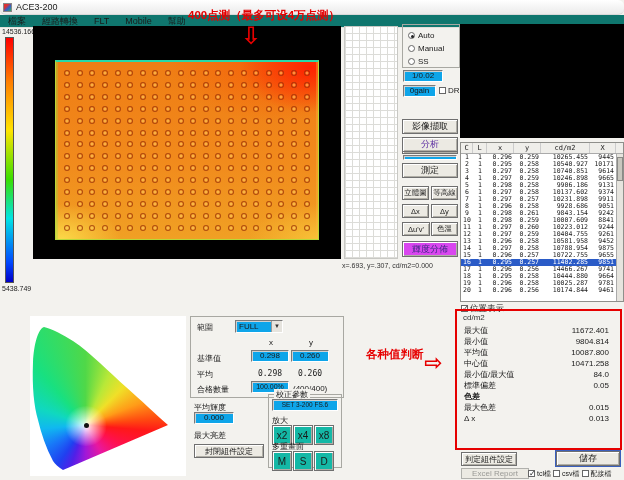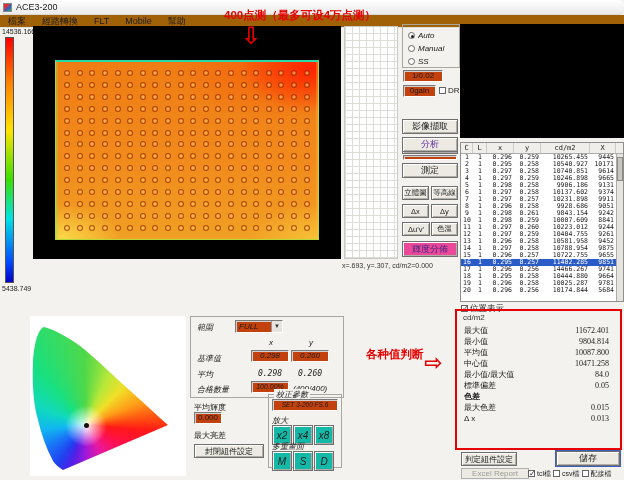--- a/index.html
+++ b/index.html
@@ -4,21 +4,21 @@
 <style>
   *{margin:0;padding:0;box-sizing:border-box;}
   html,body{background:#9a9a9a;}
   body{font-family:"Liberation Sans",sans-serif;}
   #app{position:relative;width:624px;height:480px;background:#f3f2ee;overflow:hidden;font-size:9px;color:#1a1a1a;}
   .abs{position:absolute;}
   
   .titlebar{position:absolute;left:0;top:0;width:624px;height:15px;background:linear-gradient(#ffffff,#ebebeb);border-bottom:1px solid #d9d9d9;display:flex;align-items:center;gap:4px;padding-left:3px;border-radius:6px;}
   .app-icon{width:9px;height:9px;background:linear-gradient(135deg,#e03030 30%,#3060c8 60%,#30b060);border:1px solid #888;}
   .title{font-size:9px;color:#222;}
-  #menubar{position:absolute;left:0;top:15px;width:624px;height:13px;background:#a16207;border-bottom:1px solid #e2e0da;display:flex;align-items:center;}
+  #menubar{position:absolute;left:0;top:15px;width:624px;height:13px;background:#0f766e;border-bottom:1px solid #e2e0da;display:flex;align-items:center;}
   .menu-item{padding:0 8px;height:13px;line-height:13px;font-size:9px;cursor:default;}
   
   .note{position:absolute;color:#e60000;font-weight:bold;z-index:10;white-space:nowrap;}
   .big-arrow{position:absolute;color:#e60000;z-index:10;font-family:"DejaVu Sans",sans-serif;font-weight:bold;}
   #judge-box{position:absolute;left:455px;top:309px;width:167px;height:141px;border:2px solid #e60000;z-index:9;pointer-events:none;}
   
   .cbar-label{position:absolute;font-size:7px;color:#222;}
   #colorbar{position:absolute;left:5px;top:37px;width:9px;height:246px;border:1px solid #555;
     background:linear-gradient(180deg,#ff0000 0%,#ff7f00 18%,#ffe400 38%,#3adf00 58%,#00e4e4 74%,#0048ff 92%,#0000c8 100%);}
   
@@ -34,36 +34,36 @@
       linear-gradient(180deg,#ef7d14,#f18a1c 55%,#f0a024 100%);}
   #dots{position:absolute;inset:5px;display:grid;align-items:center;justify-items:center;}
   .dot{width:6px;height:6px;border-radius:50%;border:1px solid rgba(140,30,0,.65);
     background:radial-gradient(circle,rgba(255,210,100,.85) 0%,rgba(240,130,30,.15) 75%);}
   #readout{position:absolute;left:342px;top:262px;font-size:7px;color:#333;white-space:nowrap;}
   
   #grid-strip{position:absolute;left:344px;top:26px;width:54px;height:233px;border:1px solid #c8c8c4;background:
     repeating-linear-gradient(0deg,#dcdcd8 0 1px,transparent 1px 7px),
     repeating-linear-gradient(90deg,#dcdcd8 0 1px,transparent 1px 7px),#fff;}
   
-  .groupbox{position:absolute;border:1px solid #a8a8a2;font-style:italic;}
+  .groupbox{position:absolute;border:1px solid #a8a8a2;}
   .group-label{position:absolute;top:-6px;left:5px;background:#f3f2ee;padding:0 2px;font-size:8px;}
   #mode-group{left:402px;top:24px;width:58px;height:44px;padding:4px 0 0 5px;}
   .mode-row{height:13px;line-height:13px;font-size:8px;}
   .radio{display:inline-block;width:7px;height:7px;border-radius:50%;border:1px solid #666;background:#fff;margin-right:3px;position:relative;top:1px;}
   .radio.on::after{content:"";position:absolute;left:1.5px;top:1.5px;width:3px;height:3px;border-radius:50%;background:#222;}
-  .sunken{background:#c2410c;border:1px solid;border-color:#7a7a7a #fff #fff #7a7a7a;box-shadow:inset 1px 1px 0 #d0d0d0;}
+  .sunken{background:#0ea5e9;border:1px solid;border-color:#7a7a7a #fff #fff #7a7a7a;box-shadow:inset 1px 1px 0 #d0d0d0;}
   .field{position:absolute;font-size:8px;line-height:10px;text-align:center;}
   .checkbox{display:inline-block;width:7px;height:7px;border:1px solid #666;background:#fff;margin-right:2px;position:relative;top:1px;}
   .checkbox.on::after{content:"✓";position:absolute;left:0;top:-2px;font-size:8px;color:#222;}
   .check-wrap{position:absolute;font-size:8px;white-space:nowrap;}
   .btn{position:absolute;display:flex;align-items:center;justify-content:center;font-size:9px;
     background:#eceae3;border:1px solid #6f6f6f;box-shadow:inset 1px 1px 0 #fff, inset -1px -1px 0 #b0aea6;cursor:default;white-space:nowrap;}
   .btn.blue{color:#1b3fae;margin-top:38px;}
   .btn.purple{color:#5a2aa0;}
-  .btn.lavender{background:#ec4899;color:#3a2a80;}
+  .btn.lavender{background:#d946ef;color:#3a2a80;}
   .btn.default{box-shadow:inset 1px 1px 0 #fff, inset -1px -1px 0 #b0aea6,0 0 0 1px #3a5fbd;}
   .btn.disabled{color:#9a9a96;border-color:#b0b0ac;box-shadow:none;font-size:8px;}
   #progress{left:403px;top:155px;width:54px;height:5px;}
   
   #camera{position:absolute;left:460px;top:24px;width:164px;height:114px;background:#000;}
   
   #lum-table{position:absolute;left:460px;top:142px;width:164px;height:160px;background:#fff;border:1px solid #8f8f8b;font-family:"DejaVu Sans Mono",monospace;}
   #thead{display:grid;grid-template-columns:12px 14px 27px 27px 49px 26px;height:11px;background:#efeeea;border-bottom:1px solid #aaa;font-size:7px;}
   .th{border-right:1px solid #ccc;text-align:center;line-height:10px;overflow:hidden;}
   #tbody{position:absolute;top:11px;left:0;width:155px;bottom:0;overflow:hidden;}
@@ -73,21 +73,21 @@
   .tr.sel{background:#2a5bc7;color:#fff;}
   #tscroll{position:absolute;right:0;top:11px;width:7px;bottom:0;background:#e6e4de;border-left:1px solid #aaa;}
   #tthumb{position:absolute;left:0;top:3px;width:6px;height:24px;background:#c8c6be;border:1px solid #8a8a86;}
   
   #pos-check{left:461px;top:303px;}
   #stats{position:absolute;left:459px;top:313px;width:163px;height:136px;}
   #stats-group-label{position:absolute;left:4px;top:0;font-size:8px;color:#333;}
   #stats-rows{position:absolute;left:0;top:12px;right:0;}
   .stat-row{display:flex;justify-content:space-between;height:11px;line-height:11px;padding:0 13px 0 5px;font-size:8px;}
   .stat-row.section .stat-label{font-weight:bold;}
-  .stat-value{font-family:Liberation Serif, serif;}
+  .stat-value{font-family:Liberation Sans, sans-serif;}
   
   #cie{position:absolute;left:30px;top:316px;width:156px;height:160px;background:#fff;}
   #cie-shape{position:absolute;left:0;top:0;width:150px;height:158px;
     background:conic-gradient(from 0deg at 37% 69%,
       #50d848 0deg,#b8e838 25deg,#f0e028 45deg,#ff9c18 68deg,#ff4810 85deg,#ff1818 95deg,
       #ff1050 120deg,#e818a0 150deg,#a018d8 180deg,#5020e8 200deg,#2040f0 215deg,
       #1878f8 240deg,#10b8f0 265deg,#10d8c0 290deg,#18e080 320deg,#50d848 360deg);
     clip-path:path("M33,154 C28,151 25,148 23,145 C16,132 11,117 8,104 C4,90 2,72 3,46 C4,28 8,13 14,11 C23,13 33,19 43,25 C61,37 80,57 96,71 C111,84 125,98 138,109 Z");}
   #cie-white{position:absolute;left:34px;top:90px;width:44px;height:40px;border-radius:50%;
     background:radial-gradient(circle,rgba(255,255,255,.95) 0%,rgba(255,255,255,0) 70%);}
@@ -117,21 +117,21 @@
   </div>
 
   <div id="menubar">
       <span class="menu-item">檔案</span>
       <span class="menu-item">經路轉換</span>
       <span class="menu-item">FLT</span>
       <span class="menu-item">Mobile</span>
       <span class="menu-item">幫助</span>
     </div>
 
-  <div class="note" style="left:188px;top:8px;font-size:11.5px;margin-left:36px;">400点测（最多可设4万点测）</div>
+  <div class="note" style="left:188px;top:8px;font-size:11.5px;">400点测（最多可设4万点测）</div>
   <div class="big-arrow" style="left:241px;top:22px;font-size:24px;">⇩</div>
   <div class="note" style="left:366px;top:347px;font-size:11.5px;">各种值判断</div>
   <div class="big-arrow" style="left:424px;top:350px;font-size:22px;">⇨</div>
   <div id="judge-box"></div>
 
   <div class="cbar-label" style="left:2px;top:28px;">14536.166</div>
   <div id="colorbar"></div>
   <div class="cbar-label" style="left:2px;top:285px;">5438.749</div>
 
   <div id="heatmap">
@@ -609,21 +609,21 @@
           <div class="td c3">0.258</div>
           <div class="td c4">10025.287</div>
           <div class="td c5">9781</div>
         </div>
         <div class="tr">
           <div class="td c0">20</div>
           <div class="td c1">1</div>
           <div class="td c2">0.296</div>
           <div class="td c3">0.256</div>
           <div class="td c4">10174.844</div>
-          <div class="td c5">5684</div>
+          <div class="td c5">9461</div>
         </div>
       </div>
     <div id="tscroll">
         <div id="tthumb"></div>
       </div>
   </div>
 
   <div class="check-wrap" id="pos-check" style="font-size:8.5px;"><span class="checkbox on"></span><span>位置表示</span></div>
 
   <div id="stats">
@@ -683,21 +683,21 @@
     <div class="field sunken" style="left:60px;top:33px;width:38px;height:12px;">0.298</div>
     <div class="field sunken" style="left:100px;top:33px;width:38px;height:12px;">0.260</div>
     <div class="lbl" style="left:6px;top:52px;">平均</div>
     <div class="val-text" style="left:60px;top:52px;width:38px;">0.298</div>
     <div class="val-text" style="left:100px;top:52px;width:38px;">0.260</div>
     <div class="lbl" style="left:6px;top:67px;">合格數量</div>
     <div class="field sunken" style="left:60px;top:64px;width:38px;height:12px;font-size:7px;">100.00%</div>
     <div class="lbl" style="left:102px;top:67px;">(400/400)</div>
   </div>
   <div class="lbl" style="left:194px;top:402px;">平均輝度</div>
-  <div class="field sunken" style="left:194px;top:412px;width:28px;height:12px;">0.000</div>
+  <div class="field sunken" style="left:194px;top:412px;width:40px;height:12px;">0.000</div>
   <div class="lbl" style="left:194px;top:430px;">最大亮差</div>
   <div class="btn" style="left:194px;top:444px;width:70px;height:14px;font-size:8px;">封閉組件設定</div>
 
   <div class="groupbox" id="calib-group">
     <div class="group-label">校正參數</div>
     <div class="field sunken" style="left:3px;top:4px;width:66px;height:12px;font-size:6.5px;">SET 3-200 FS.6</div>
     <div class="lbl" style="left:3px;top:20px;">放大</div>
     <div id="zoom-btns" style="top:30px;"><span class="mini-btn">x2</span><span class="mini-btn">x4</span><span class="mini-btn">x8</span></div>
     <div class="lbl" style="left:3px;top:46px;">多重畫面</div>
     <div id="multi-btns" style="top:56px;"><span class="mini-btn">M</span><span class="mini-btn">S</span><span class="mini-btn">D</span></div>

